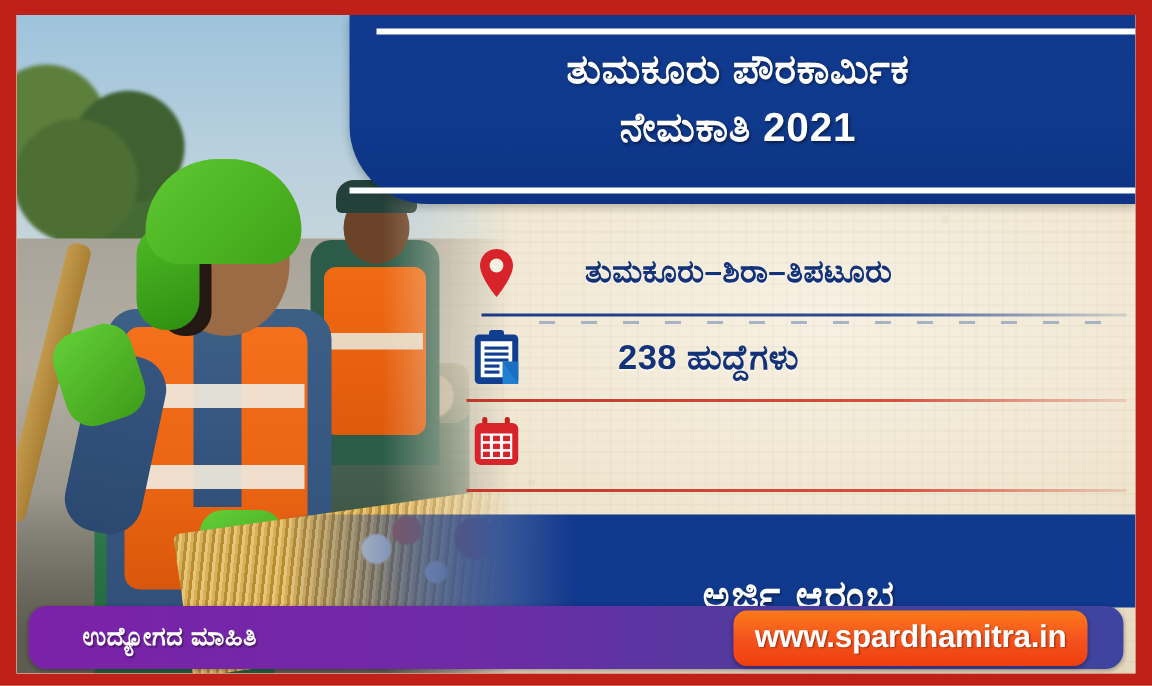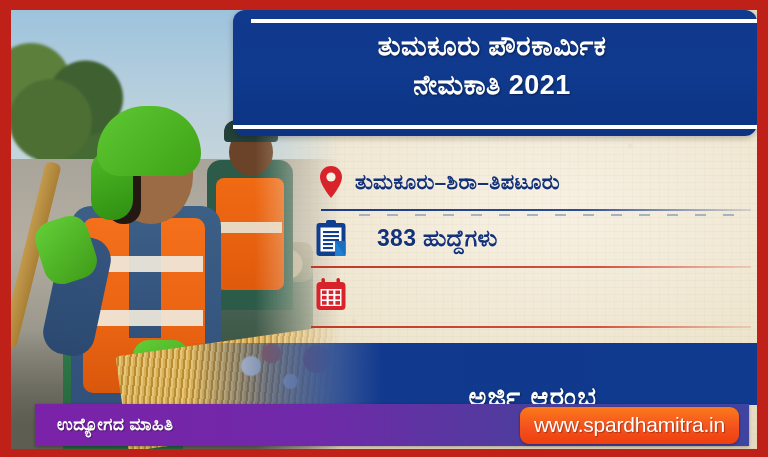--- a/index.html
+++ b/index.html
@@ -118,21 +118,20 @@
 
   
   .banner {
     position:absolute;
     left:222px; top:0; right:0;
     height:126px;
     background:linear-gradient(180deg,#11398d 0%,#0f3a8e 50%,#0d3382 100%);
     border-bottom-left-radius:52px;
     box-shadow:0 2px 6px rgba(0,0,0,.25);
     z-index:6;
-    border-radius:12px;
   }
   .banner .line-top{position:absolute;left:18px;right:0;top:9px;height:4px;background:#fff;}
   .banner .line-bot{position:absolute;left:0;right:0;bottom:7px;height:4px;background:#fff;}
   .banner-title{
     position:absolute; left:0; right:6px; top:17px;
     text-align:center;
     color:#fff;
     font-family:"Liberation Sans", sans-serif;
     font-weight:bold;
     font-size:27px;
@@ -145,20 +144,21 @@
   .details {
     position:absolute;
     left:296px; right:6px; top:144px;
     height:180px;
     z-index:5;
   }
   .row {
     position:relative;
     display:flex; align-items:center;
     height:56px;
+    gap:35px;
   }
   .row .ic {
     width:48px; min-width:48px;
     display:flex; align-items:center; justify-content:center;
   }
   .row .tx {
     color:#14327a;
     font-family:"Liberation Sans", sans-serif;
     font-weight:bold;
     font-size:21px;
@@ -200,45 +200,44 @@
     text-shadow:1px 1px 2px rgba(0,0,0,.4);
     margin-top:47px;
   }
 
   
   .footer {
     position:absolute;
     left:8px; right:8px; bottom:3px;
     height:42px;
     background:linear-gradient(90deg,#7b22a8 0%,#6f2aa8 40%,#4a3f9c 72%,#3f44a0 100%);
-    border-radius:0;
+    border-radius:12px;
     display:flex; align-items:center; justify-content:space-between;
-    padding:0 10px;
+    padding:0 24px;
     z-index:9;
     box-shadow:0 1px 3px rgba(0,0,0,.3);
-    margin-left:16px;
   }
   .f-tx {
     color:#fff;
     font-family:"Liberation Sans", sans-serif;
     font-weight:bold;
     font-size:17px;
     letter-spacing:.4px;
     text-shadow:1px 1px 1px rgba(0,0,0,.35);
     white-space:nowrap;
   }
   .f-left{ padding-left:12px; }
   .f-right{ padding-right:8px; }
   .f-btn {
     background:linear-gradient(180deg,#fb7a1a 0%,#f4511e 55%,#ef3f0c 100%);
     border-radius:9px;
     padding:6px 14px 7px;
     color:#fff;
     font-family:"Liberation Sans", sans-serif;
-    font-weight:normal;
+    font-weight:bold;
     font-size:21px;
     letter-spacing:-.2px;
     text-shadow:1px 1px 1px rgba(0,0,0,.3);
     box-shadow:0 1px 3px rgba(0,0,0,.35);
     white-space:nowrap;
   }
 
   svg{display:block;}
 </style>
 </head>
@@ -319,21 +318,21 @@
             <rect x="11" y="1" width="10" height="6" rx="2" fill="#103f8f"></rect>
             <rect x="8" y="12" width="16" height="2.1" fill="#103f8f"></rect>
             <rect x="8" y="16" width="16" height="2.1" fill="#103f8f"></rect>
             <rect x="8" y="20" width="16" height="2.1" fill="#103f8f"></rect>
             <rect x="8" y="24" width="10" height="2.1" fill="#103f8f"></rect>
             <rect x="8" y="28" width="10" height="2.1" fill="#103f8f"></rect>
             <path d="M20 22h10.5v15H20z" fill="#1f7fd0"></path>
             <path d="M20 22l10.5 15V22z" fill="#103f8f" opacity=".25"></path>
           </svg>
         </div>
-        <div class="tx">383 ಹುದ್ದೆಗಳು</div>
+        <div class="tx">238 ಹುದ್ದೆಗಳು</div>
         <div class="sep-red" style="bottom:-2px;"></div>
       </div>
 
       <div class="row row-3">
         <div class="ic">
           <svg width="32" height="34" viewBox="0 0 32 34">
             <rect x="6.5" y="1" width="3.4" height="8" rx="1.6" fill="#c4201e"></rect>
             <rect x="21.5" y="1" width="3.4" height="8" rx="1.6" fill="#c4201e"></rect>
             <rect x="1.5" y="5" width="29" height="28" rx="4" fill="#d8232a"></rect>
             <rect x="5.5" y="12" width="21" height="17" fill="#ffffff"></rect>

